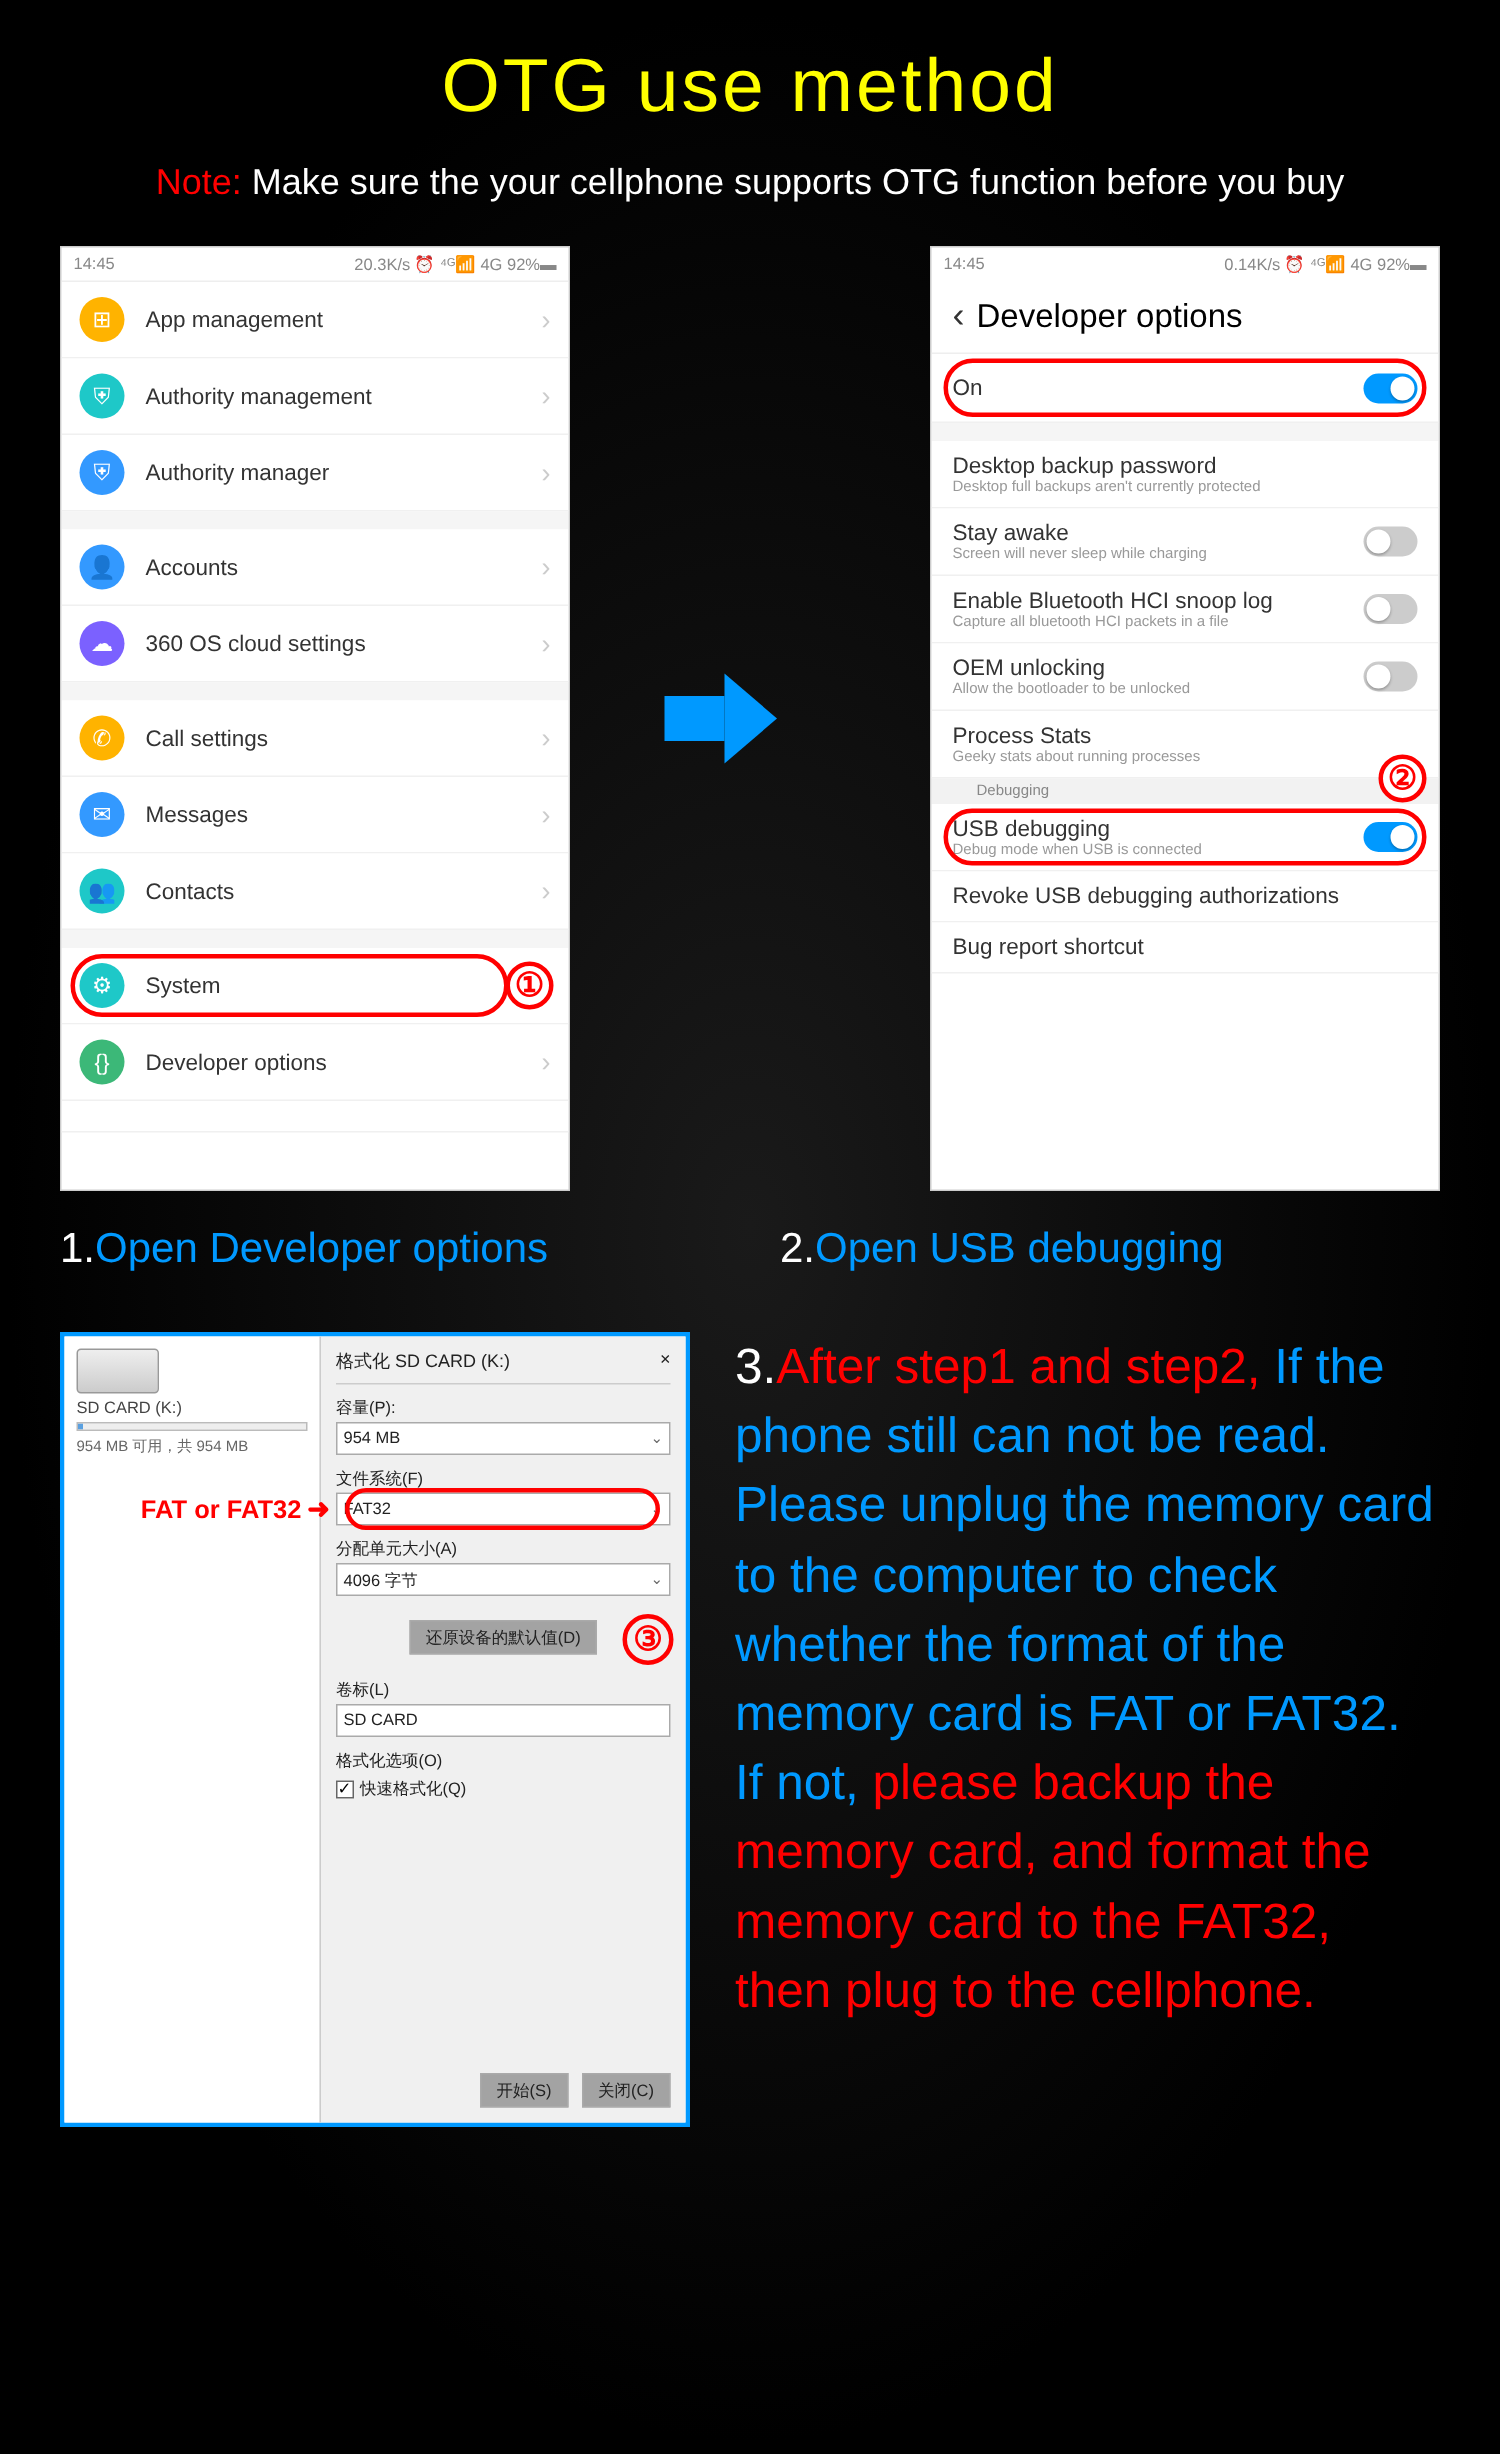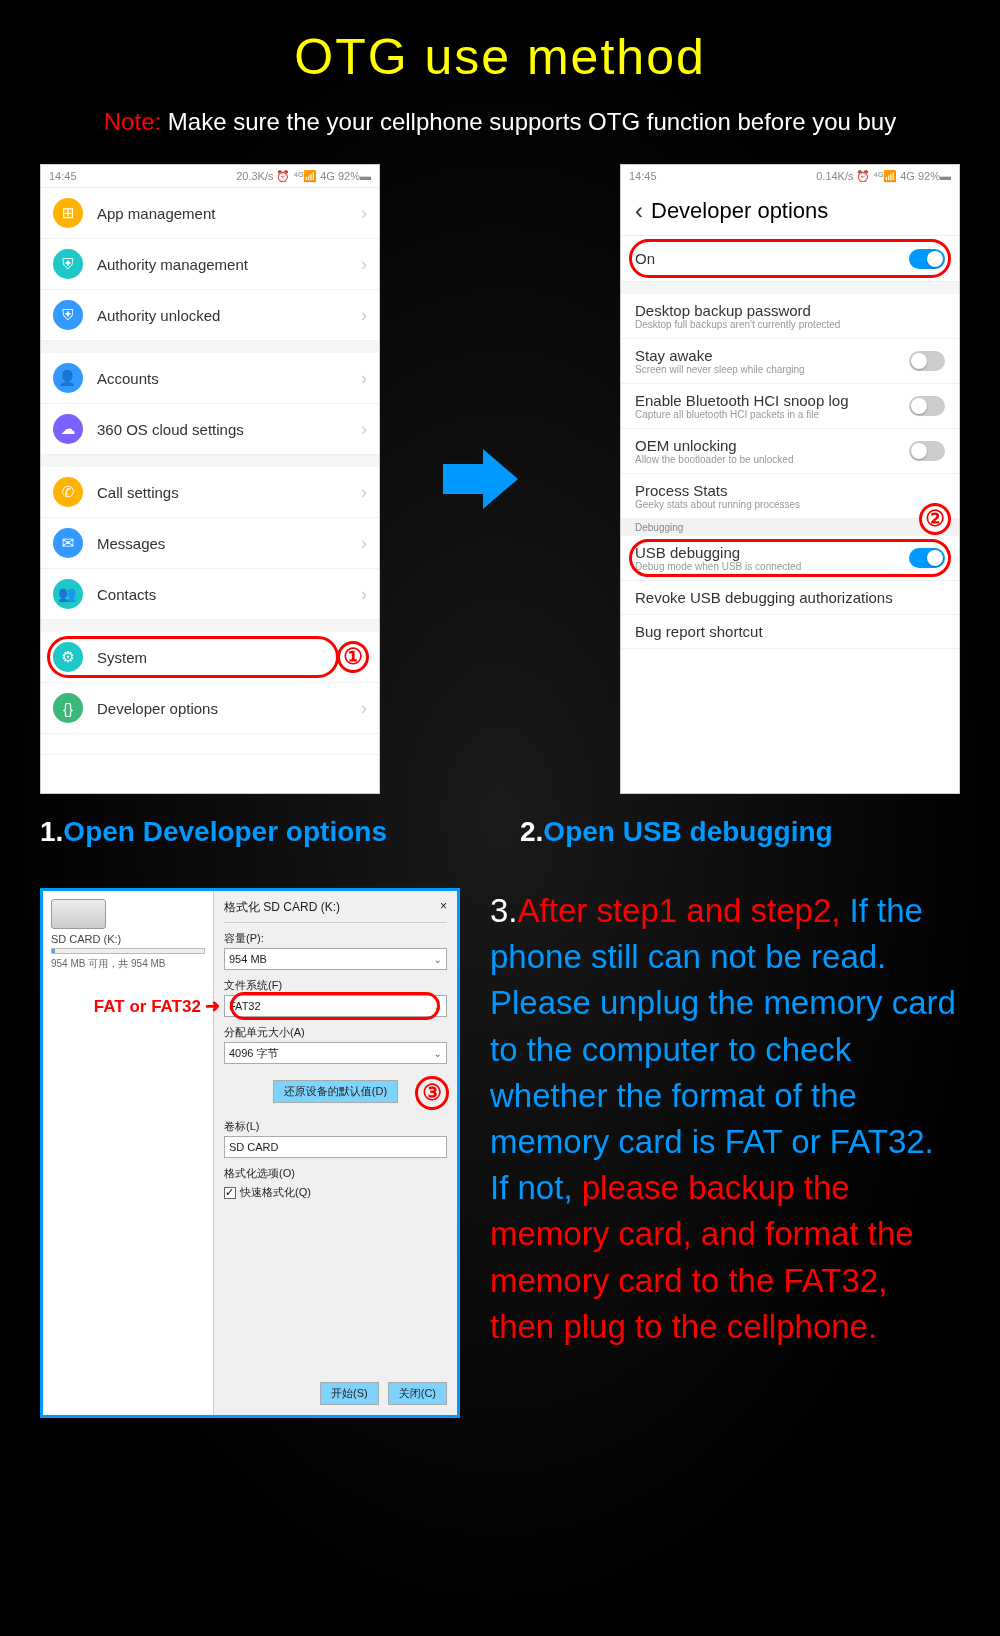--- a/index.html
+++ b/index.html
@@ -151,21 +151,21 @@
   
   .dev-item {
     padding: 8px 14px;
     border-bottom: 1px solid #f0f0f0;
     position: relative;
     font-family: "Comic Sans MS", cursive, sans-serif;
     background:#fff;
   }
   .dev-item .t { font-size: 15px; color: #333; }
   .dev-item .d { font-size: 10px; color: #999; }
-  .dev-sep { background: #f2f2f2; font-size: 10px; color:#888; padding: 3px 14px; position: relative;}
+  .dev-sep { background: #f2f2f2; font-size: 10px; color:#888; padding: 3px 30px; position: relative;}
   .toggle {
     position: absolute;
     right: 14px;
     top: 50%;
     transform: translateY(-50%);
     width: 36px; height: 20px;
     border-radius: 10px;
     background: #ccc;
   }
   .toggle::after {
@@ -185,21 +185,20 @@
     left:8px; right:8px; top:3px; bottom:3px;
     border: 3px solid #FF0000;
     border-radius: 20px;
     pointer-events:none;
   }
   
   .captions-row {
     display: flex;
     padding: 0 40px;
     margin-top: 22px;
-    font-weight: bold;
   }
   .cap {
     width: 440px;
     font-size: 28px;
     color: #ffffff;
   }
   .cap:first-child { margin-right: auto; }
   .cap .num { color:#fff; }
   .cap .txt { color: #0099FF; }
   
@@ -251,21 +250,21 @@
     font-size: 11px;
     padding: 2px 4px;
     display:flex;
     align-items:center;
     justify-content:space-between;
     margin-top:2px;
   }
   .fp-select .dd { font-size:10px; color:#666;}
   .fp-btn {
     border:1px solid #aaa;
-    background:#7dd3fc;
+    background:#a3a3a3;
     padding:3px 10px;
     font-size:11px;
     display:inline-block;
   }
   .fat32-ring {
     position:absolute;
     border:3px solid #FF0000;
     border-radius:14px;
     left:6px; width:210px; height:28px;
     pointer-events:none;
@@ -343,21 +342,21 @@
                    <span>App management</span>
                    <span class="chevron-r">›</span>
         </div>
         <div class="list-item">
           <span class="icon-circle" style="background:#1EC8C8">⛨</span>
                    <span>Authority management</span>
                    <span class="chevron-r">›</span>
         </div>
         <div class="list-item">
           <span class="icon-circle" style="background:#3399FF">⛨</span>
-                   <span>Authority unlocked</span>
+                   <span>Authority manager</span>
                    <span class="chevron-r">›</span>
         </div>
         <div class="list-item spacer"></div>
         <div class="list-item">
           <span class="icon-circle" style="background:#3399FF">👤</span>
                    <span>Accounts</span>
                    <span class="chevron-r">›</span>
         </div>
         <div class="list-item">
           <span class="icon-circle" style="background:#7B61FF">☁</span>

